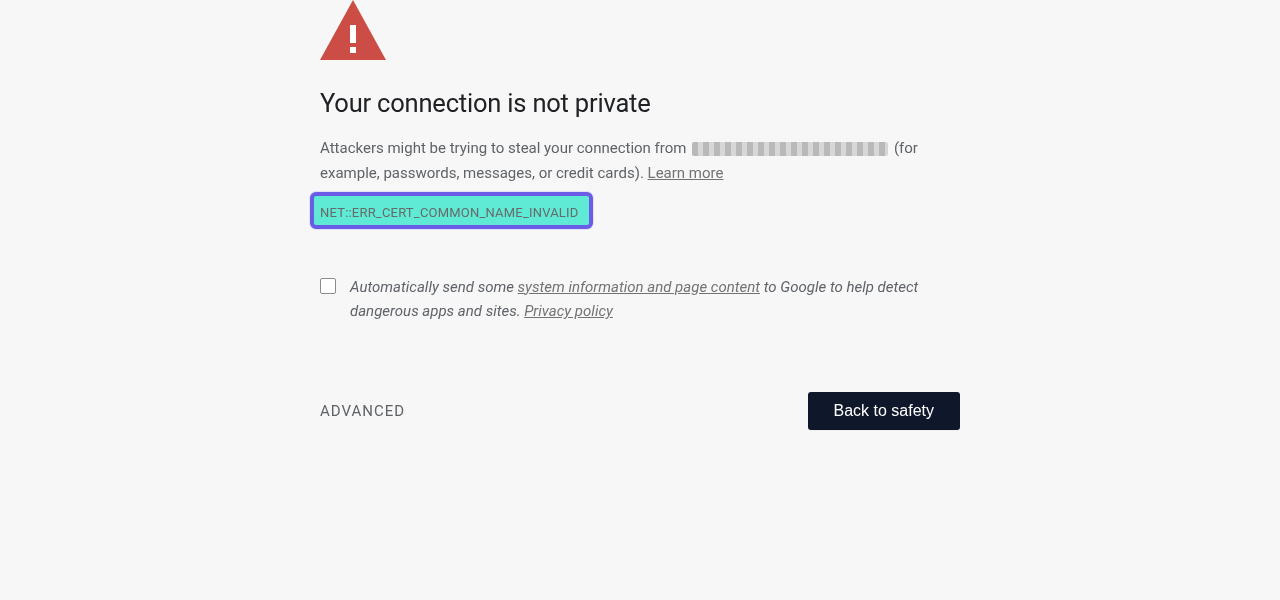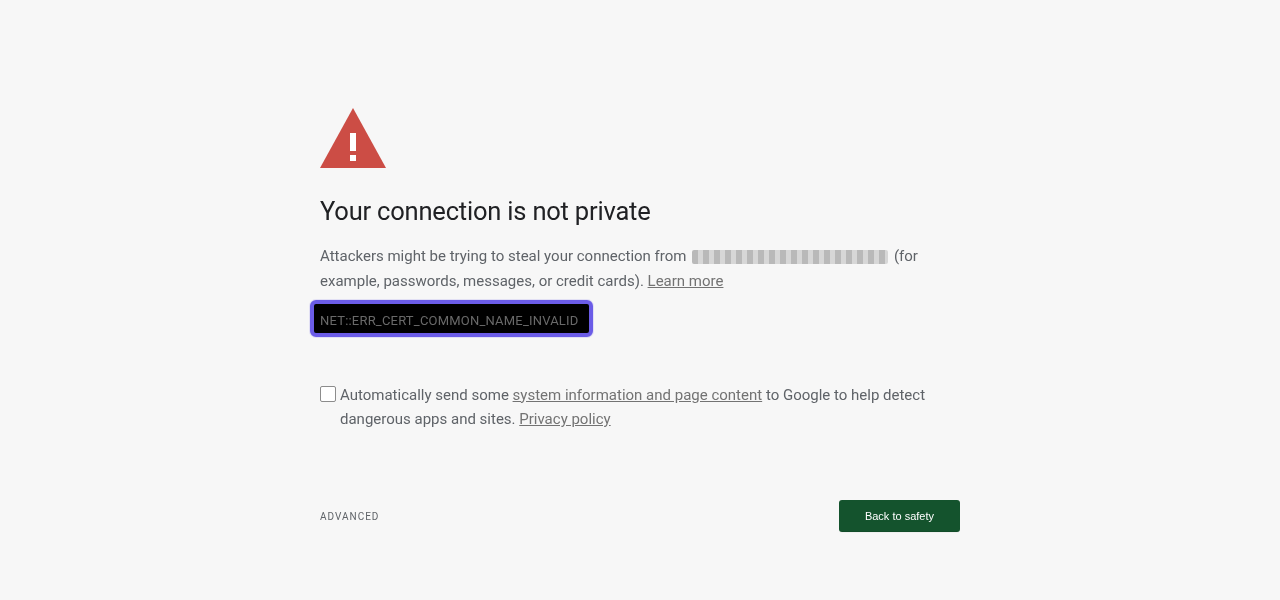--- a/index.html
+++ b/index.html
@@ -8,21 +8,20 @@
     width: 1280px;
     height: 600px;
     background: #f7f7f7;
     font-family: -apple-system, BlinkMacSystemFont, "Segoe UI", Roboto, "Helvetica Neue", Arial, sans-serif;
     color: #5f6368;
     -webkit-font-smoothing: antialiased;
   }
   .wrap {
     width: 640px;
     margin: 0 auto;
-    padding-top: 108px;
     box-sizing: border-box;
   }
   .warning-icon {
     margin-bottom: 28px;
   }
   .warning-icon svg { display:block; }
   h1.heading {
     font-size: 25.5px;
     font-weight: 400;
     color: #202124;
@@ -50,63 +49,64 @@
     color:#737373;
     text-decoration: underline;
   }
   .error-code-wrap {
     display:inline-block;
     border: 4px solid #6b5ce7;
     border-radius: 6px;
     padding: 6px 10px 4px 6px;
     margin-top: 4px;
     margin-left: -10px;
-    background: #000000;
+    background: #5eead4;
     box-shadow: 0 0 0 1px rgba(107,92,231,.15);
   }
   .error-code {
     font-size: 13px;
     letter-spacing: .2px;
     color:#696969;
   }
   .opt-row {
     display:flex;
     align-items:flex-start;
     margin-top: 46px;
-    gap: 4px;
+    gap: 14px;
     font-size: 15px;
     line-height:1.65;
+    font-style:italic;
   }
   .chk {
     width:16px;
     height:16px;
     border:1.5px solid #8c8c8c;
     border-radius:2px;
     background:#fff;
     flex: 0 0 auto;
     margin-top:3px;
     box-sizing:border-box;
   }
   .opt-text { color:#5f6368; }
   .button-row {
     display:flex;
     justify-content:space-between;
     align-items:center;
     margin-top: 68px;
   }
   .advanced {
-    font-size: 10px;
+    font-size: 15px;
     letter-spacing: 1px;
     color:#5f6368;
     cursor:pointer;
   }
   .primary-btn {
-    background:#14532d;
+    background:#0f172a;
     color:#fff;
-    font-size:11px;
+    font-size:16px;
     padding: 10px 26px;
     border:none;
     border-radius:3px;
     cursor:pointer;
     box-shadow: 0 1px 0 rgba(0,0,0,.03), inset 0 -1px 0 rgba(0,0,0,.08);
   }
 </style>
 </head>
 <body>
 

